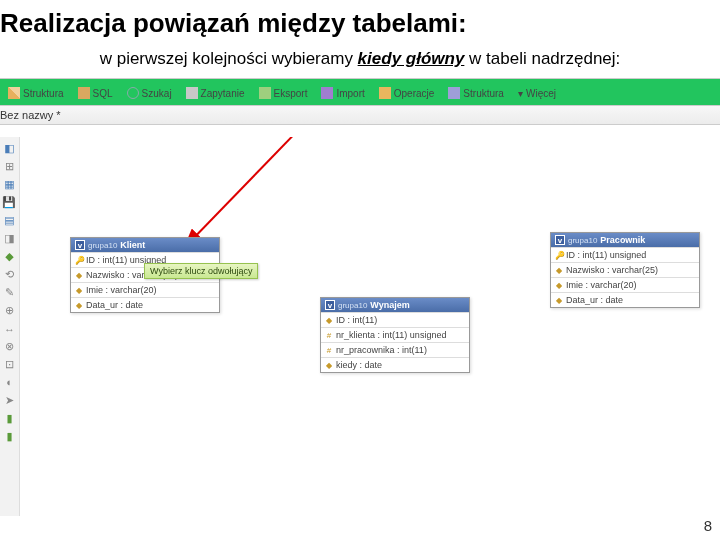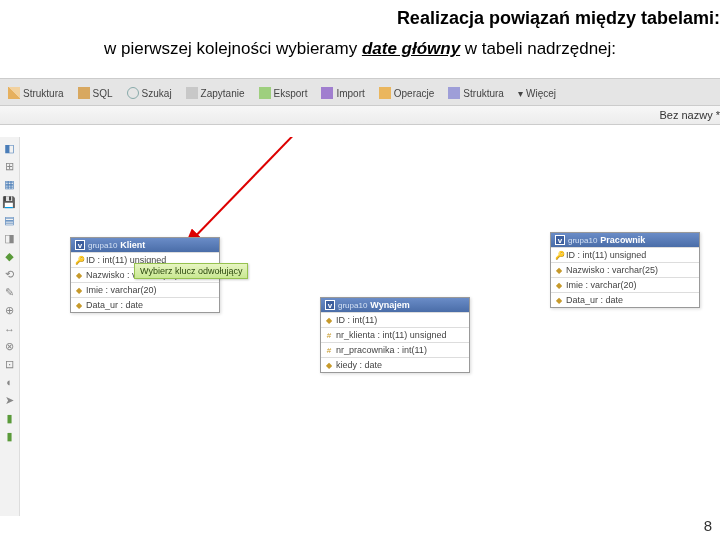--- a/index.html
+++ b/index.html
@@ -1,26 +1,26 @@
 <!DOCTYPE html>
 <html><head>
 <meta charset="utf-8">
 <style>
   * { box-sizing: border-box; margin: 0; padding: 0; }
   body { font-family: Arial, sans-serif; width: 720px; height: 540px; background: #fff; position: relative; overflow: hidden; }
-  .page-title { text-align: right; font-size: 18px; font-weight: bold; margin-top: 8px; }
+  .page-title { text-align: left; font-size: 26px; font-weight: bold; margin-top: 8px; }
   .page-sub { text-align: center; font-size: 17px; margin-top: 10px; }
   .page-sub .em { font-style: italic; font-weight: bold; text-decoration: underline; }
   .ui-area { position: absolute; left: 0; right: 0; top: 78px; bottom: 24px; border-top: 1px solid #ccc; }
   .breadcrumb { font-size: 10px; color: #555; padding: 3px 6px; border-bottom: 1px solid #ddd; background: #fafafa; }
   .breadcrumb .sep { color: #aaa; margin: 0 2px; }
-  .topnav { display: flex; align-items: center; gap: 2px; padding: 3px 2px; border-bottom: 1px solid #ccc; background: #e5e5e5; }
+  .topnav { display: flex; align-items: center; gap: 2px; padding: 3px 2px; border-bottom: 1px solid #ccc; background: #22c55e; }
   .tab { display: flex; align-items: center; gap: 3px; padding: 3px 6px; font-size: 10px; color: #444; border-top: 2px solid transparent; cursor: pointer; }
   .tab .ico { width: 12px; height: 12px; display: inline-block; }
-  .title-strip { text-align: right; font-size: 11px; color: #333; background: linear-gradient(#f7f7f7,#ececec); padding: 3px 0; border-bottom: 1px solid #ccc; }
+  .title-strip { text-align: left; font-size: 11px; color: #333; background: linear-gradient(#f7f7f7,#ececec); padding: 3px 0; border-bottom: 1px solid #ccc; }
   .canvas-wrap { position: absolute; left: 0; right: 0; top: 58px; bottom: 0; }
   .sidebar { position: absolute; left: 0; top: 0; bottom: 0; width: 20px; background: #f2f2f2; border-right: 1px solid #ddd; display: flex; flex-direction: column; align-items: center; padding-top: 4px; gap: 4px; }
   .sicon { width: 14px; height: 14px; font-size: 11px; line-height: 14px; text-align: center; color: #888; cursor: pointer; }
   .sicon.g { color: #5a9a3a; }
   .sicon.b { color: #4a7db8; }
   .designer { position: absolute; left: 20px; right: 0; top: 0; bottom: 0; background: #fff; }
   .tbl { position: absolute; width: 150px; background: #fff; border: 1px solid #999; font-size: 9px; box-shadow: 1px 1px 3px rgba(0,0,0,.15); }
   .tbl-head { background: linear-gradient(#6a8cc7,#4a6da8); color: #fff; padding: 2px 4px; display: flex; align-items: center; gap: 3px; font-weight: bold; }
   .tbl-head .tn { color: #fff; }
   .tbl-head .db { color: #d5e2f5; font-weight: normal; font-size: 8px; }
@@ -39,21 +39,21 @@
   .ico-import { background: #a07ecf; }
   .ico-ops { background: #eab65e; }
   .ico-proc { background: #d87e7e; }
   .ico-events { background: #9e9ed8; }
 </style>
 </head>
 <body>
 
 <h1 class="page-title">Realizacja powiązań między tabelami:</h1>
 <p class="page-sub">
-  <span>w pierwszej kolejności wybieramy </span><span class="em">date główny</span><span> w tabeli nadrzędnej:</span>
+  <span>w pierwszej kolejności wybieramy </span><span class="em">kiedy główny</span><span> w tabeli nadrzędnej:</span>
 </p>
 
 <div class="ui-area">
 
   <div class="topnav">
     <div class="tab">
         <span class="ico ico-struct"></span>
         <span>Struktura</span>
       </div>
     <div class="tab">
@@ -141,21 +141,21 @@
         <div class="col">
             <span class="k">◆</span>
             <span>Imie : varchar(20)</span>
           </div>
         <div class="col">
             <span class="k">◆</span>
             <span>Data_ur : date</span>
           </div>
       </div>
 
-      <div class="tooltip" style="left:114px; top:126px;">Wybierz klucz odwołujący</div>
+      <div class="tooltip" style="left:124px; top:126px;">Wybierz klucz odwołujący</div>
 
       <div class="tbl" style="left:300px; top:160px;">
         <div class="tbl-head">
           <span class="v">v</span>
           <span class="db">grupa10</span>
           <span class="tn">Wynajem</span>
         </div>
         <div class="col">
             <span class="k">◆</span>
             <span>ID : int(11)</span>

